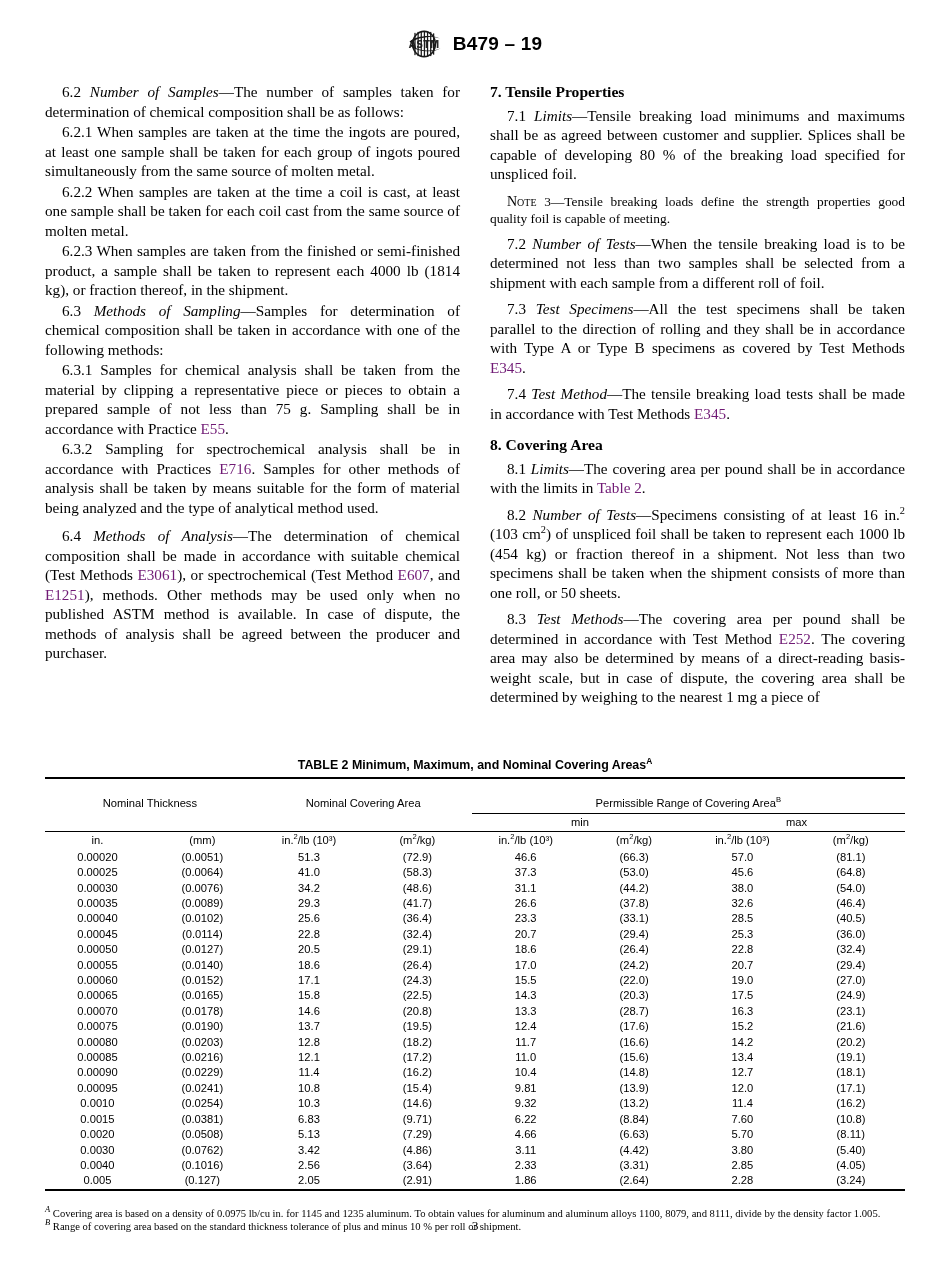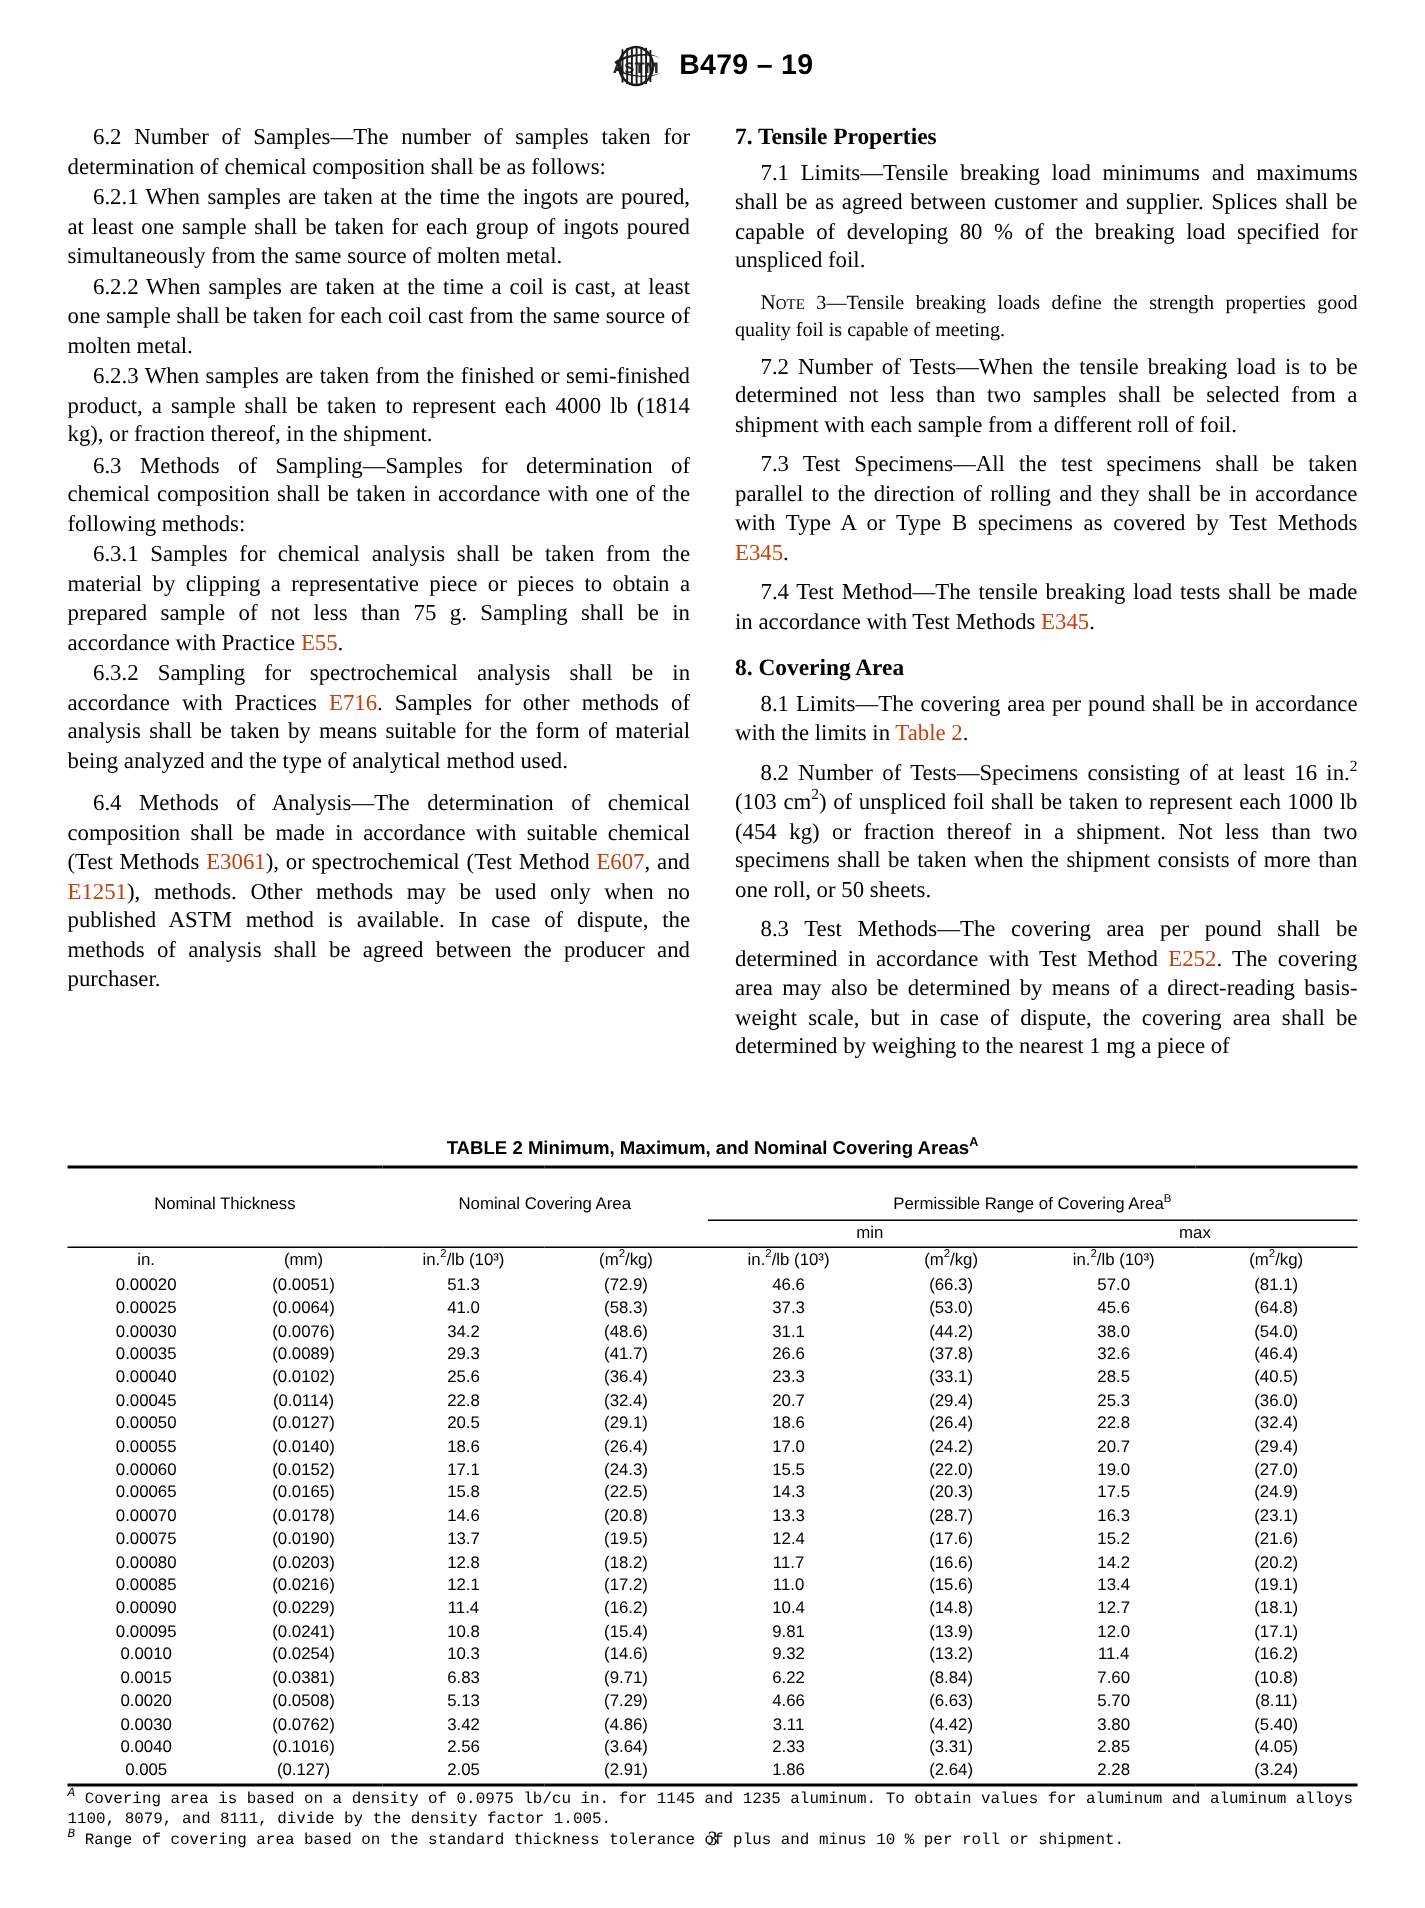--- a/index.html
+++ b/index.html
@@ -79,22 +79,22 @@
   }
   h2.section-head {
     font-family: "Liberation Serif", "DejaVu Serif", serif;
     font-weight: bold;
     font-size: 15.6px;
     line-height: 19.5px;
     margin: 0 0 4px 0;
     text-indent: 0;
   }
   h2.section-head.spaced { margin-top: 12px; }
-  .it { }
-  .lnk { color: #c2410c; }
+  .it { font-style: italic; }
+  .lnk { color: #701a75; }
   sup { font-size: 0.68em; vertical-align: super; line-height: 0; }
 
   
   .table-wrap {
     position: absolute;
     left: 45px;
     top: 758px;
     width: 860px;
   }
   .table-title {
@@ -120,24 +120,24 @@
   .rule-thin      { border-top: 0.9px solid #000; }
   .rule-bot-thick { border-bottom: 2.4px solid #000; }
   tr.grouphdr td { padding-top: 17px; padding-bottom: 1px; }
   tr.subhdr td   { padding-top: 1px; padding-bottom: 1px; }
   tr.unithdr td  { padding-top: 1px; padding-bottom: 1px; }
   tr.datarow td  { padding-top: 0px; padding-bottom: 0px; line-height: 15.4px; }
   td.spanrule { border-top: 0.9px solid #000; margin-top: 32px; }
   td.nospan   { border-top: none; }
 
   .footnotes {
-    font-family: Liberation Mono, monospace;
+    font-family: Liberation Serif, serif;
     font-size: 10.6px;
     line-height: 13.4px;
-    margin-top: 3px;
+    margin-top: 16px;
   }
   .footnotes p { margin: 0; }
   .footnotes sup { font-style: italic; font-size: 0.8em; }
 
   
   .page-number {
     position: absolute;
     left: 0;
     right: 0;
     top: 1218px;

